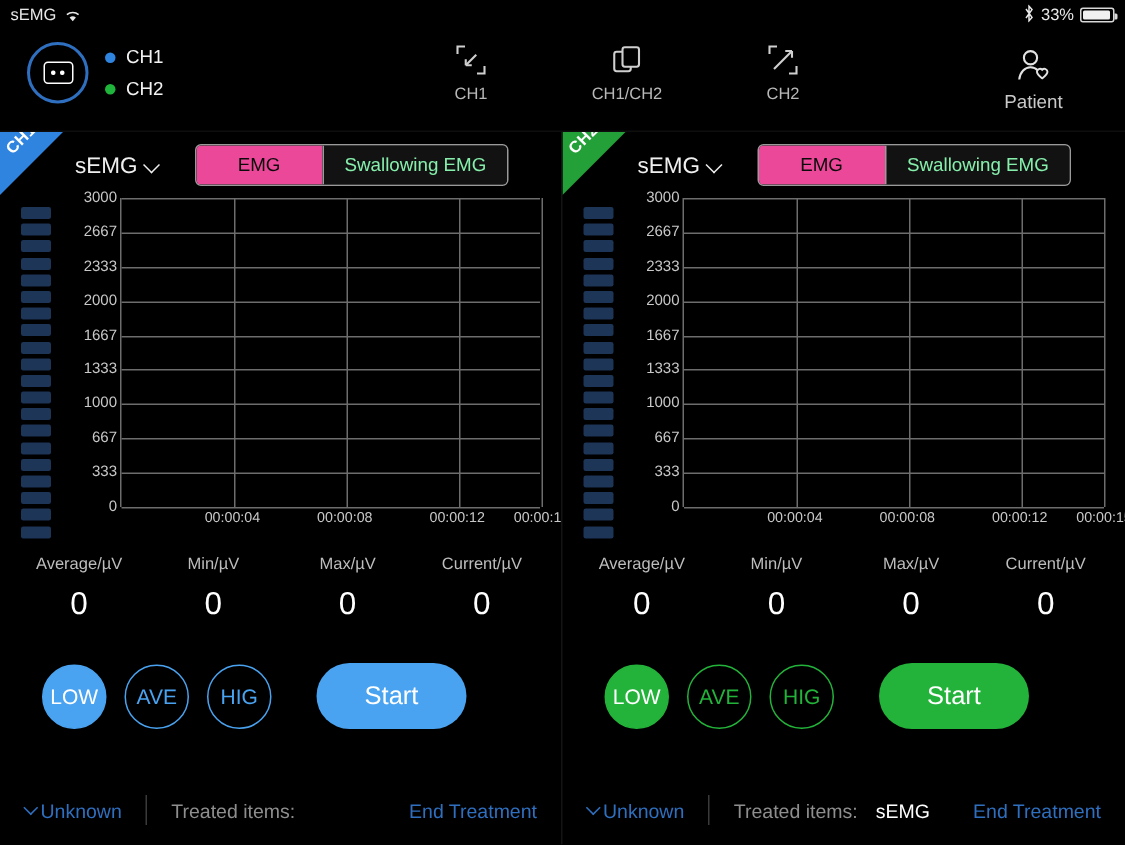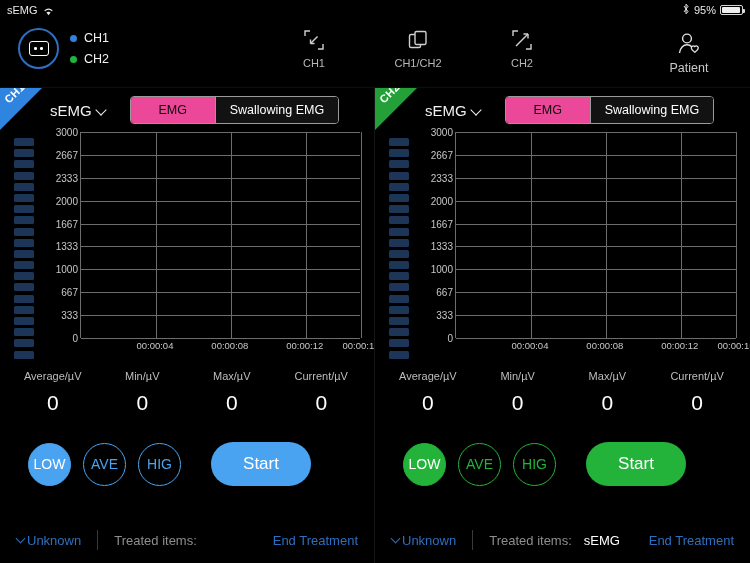--- a/index.html
+++ b/index.html
@@ -112,21 +112,21 @@
   }
   .seg {
     display:flex; margin-left: 24px;
     border:1px solid #9a9a9a; border-radius:4px; overflow:hidden; height:28px;
   }
   .seg div {
     display:flex; align-items:center; justify-content:center;
     font-size:12.5px; padding:0 14px; min-width: 84px;
   }
   .seg .on  { background:#ec4899; color:#0a0a0a; }
-  .seg .off { background:#121212; color:#ffffff; border-left:1px solid #9a9a9a; }
+  .seg .off { background:#121212; color:#86efac; border-left:1px solid #9a9a9a; }
 
   
   .chart-area { position:relative; height: 230px; }
   .meter {
     position:absolute; left:14px; top:6px;
     display:flex; flex-direction:column; gap:3.2px;
   }
   .meter i { display:block; width:20px; height:8px; background:#1d3557; border-radius:1.5px; }
 
   .ylabels {
@@ -203,21 +203,21 @@
           <path d="M1.6 3.8 A6 6 0 0 1 9.4 3.8" stroke="#e8e8e8" stroke-width="1.1" fill="none"></path>
         </svg>
     </span>
   </div>
   <div class="sb-right">
     <span>
       <svg width="8" height="12" viewBox="0 0 8 12">
           <path d="M2 3 L6 8.6 L4 10.8 L4 1.2 L6 3.4 L2 9" stroke="#e8e8e8" stroke-width="1" fill="none"></path>
         </svg>
     </span>
-    <span>95%</span>
+    <span>33%</span>
     <span class="batt">
         <i></i>
       </span>
   </div>
 </div>
 
 <div class="header">
 
   <div class="dev-block">
     <div class="dev-circle">

